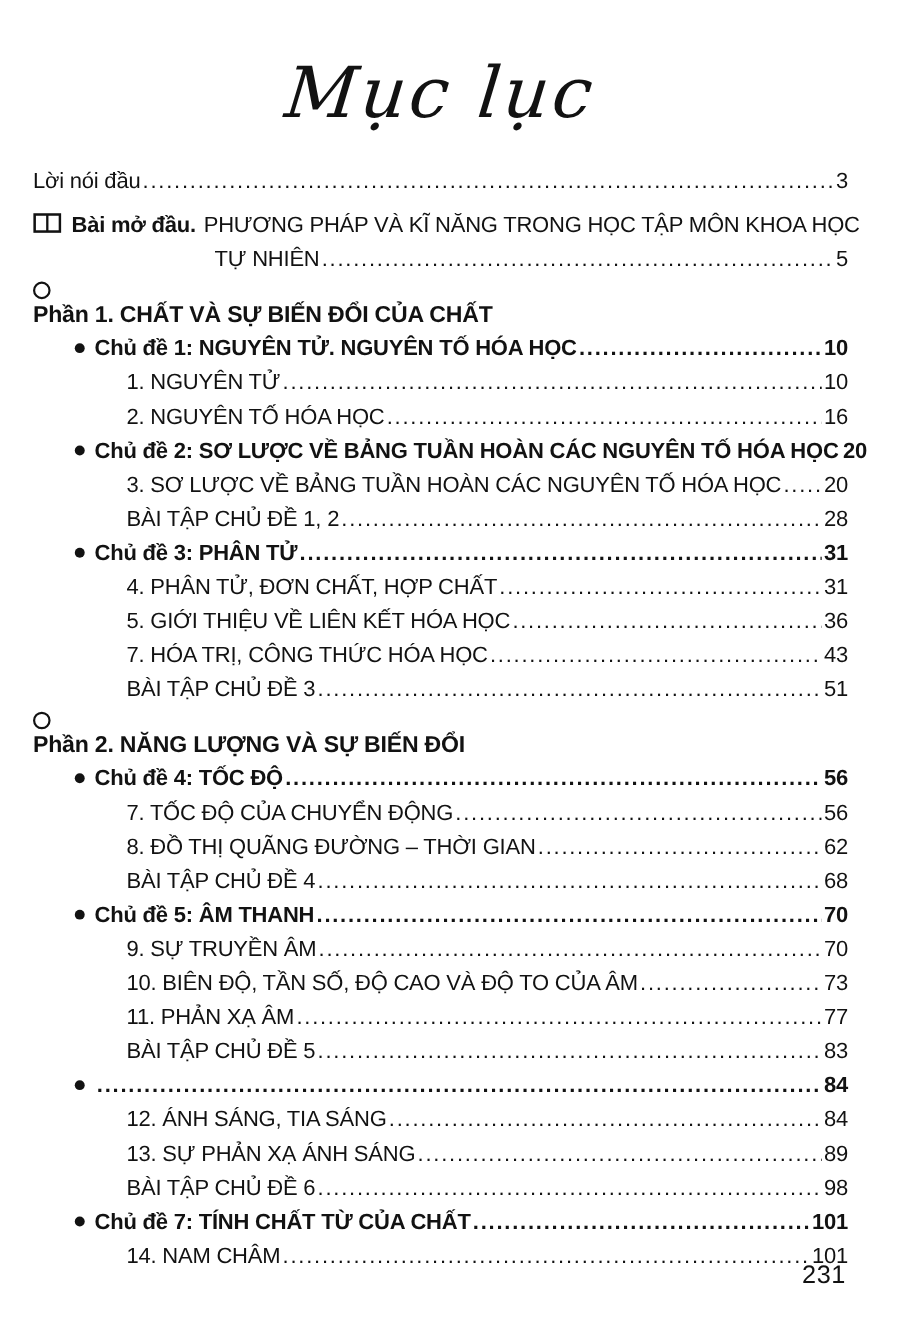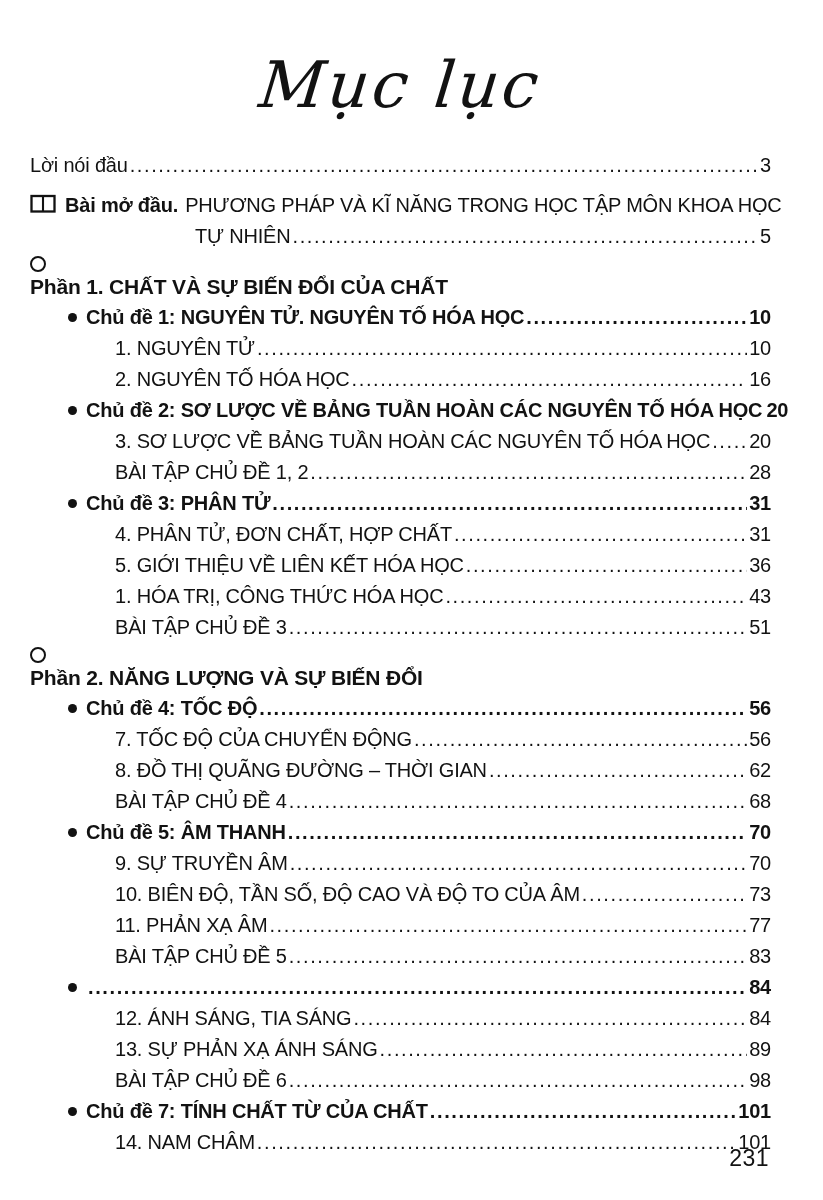--- a/index.html
+++ b/index.html
@@ -160,21 +160,21 @@
         <span class="label">4. PHÂN TỬ, ĐƠN CHẤT, HỢP CHẤT</span>
         <span class="dots"></span>
         <span class="page-num">31</span>
       </div>
       <div class="row lesson">
         <span class="label">5. GIỚI THIỆU VỀ LIÊN KẾT HÓA HỌC</span>
         <span class="dots"></span>
         <span class="page-num">36</span>
       </div>
       <div class="row lesson">
-        <span class="label">1. HÓA TRỊ, CÔNG THỨC HÓA HỌC</span>
+        <span class="label">7. HÓA TRỊ, CÔNG THỨC HÓA HỌC</span>
         <span class="dots"></span>
         <span class="page-num">43</span>
       </div>
       <div class="row lesson">
         <span class="label">BÀI TẬP CHỦ ĐỀ 3</span>
         <span class="dots"></span>
         <span class="page-num">51</span>
       </div>
       <div class="row part">
         <span class="bullet-circle"></span>

